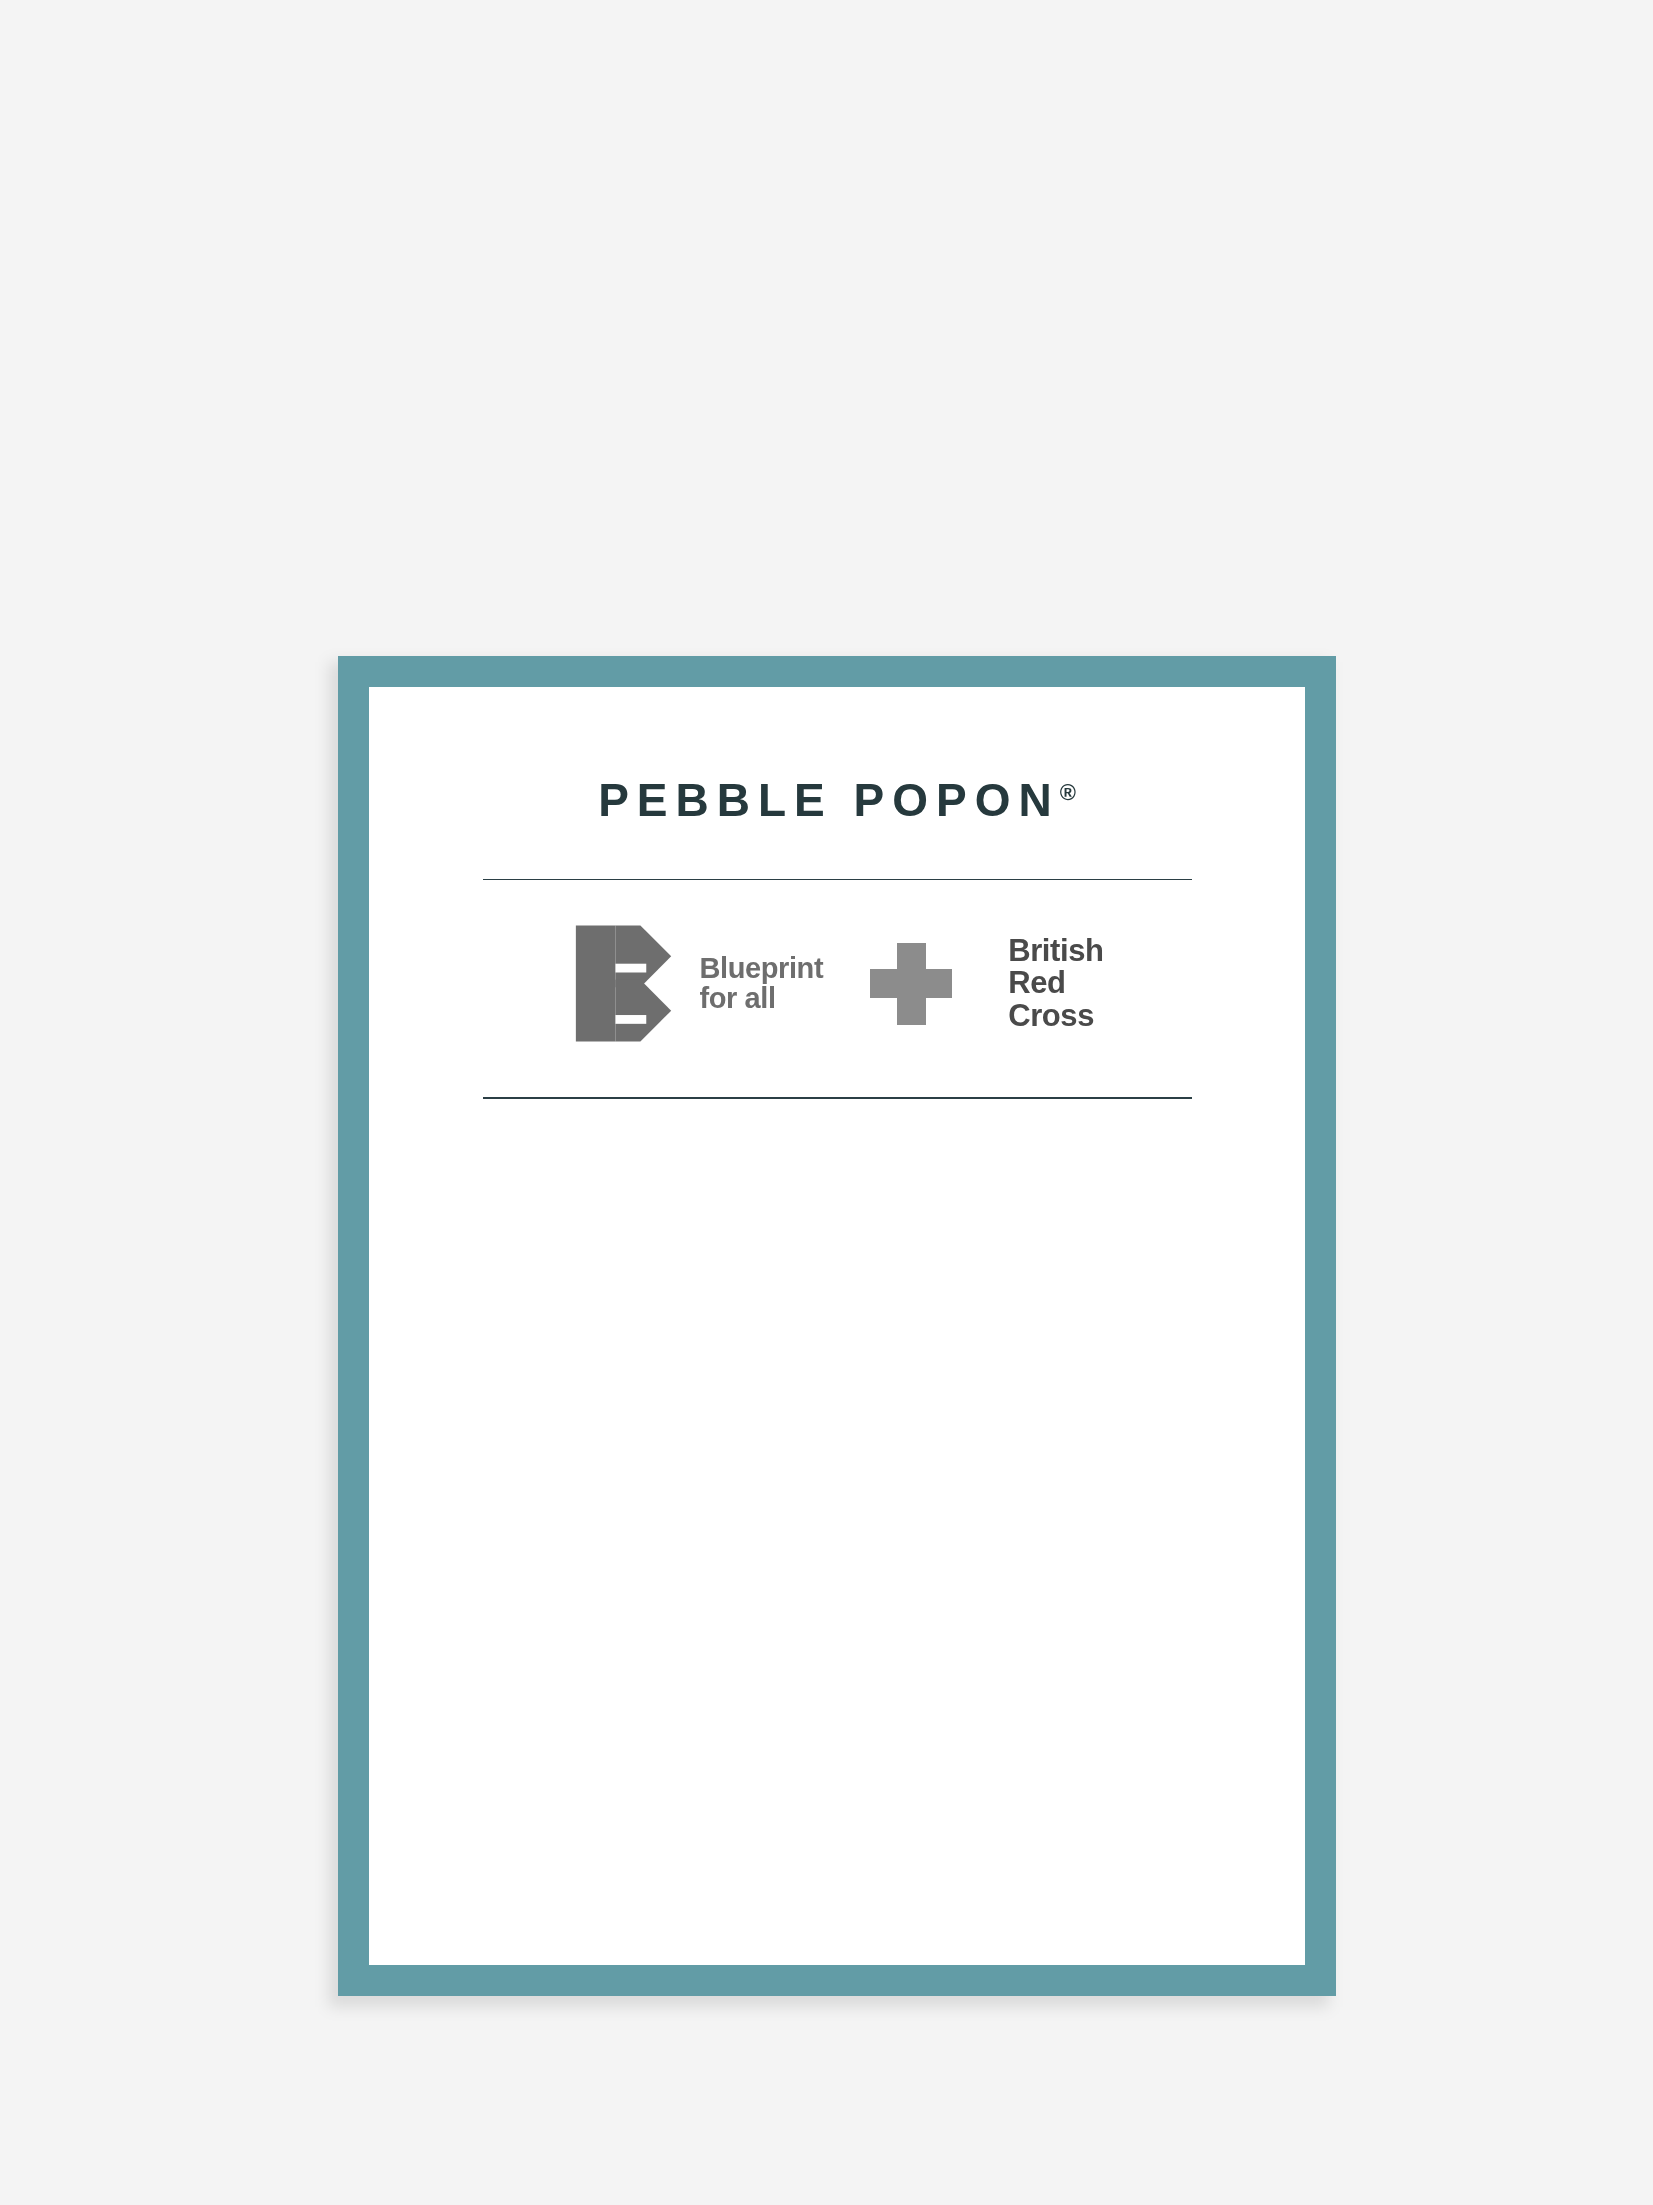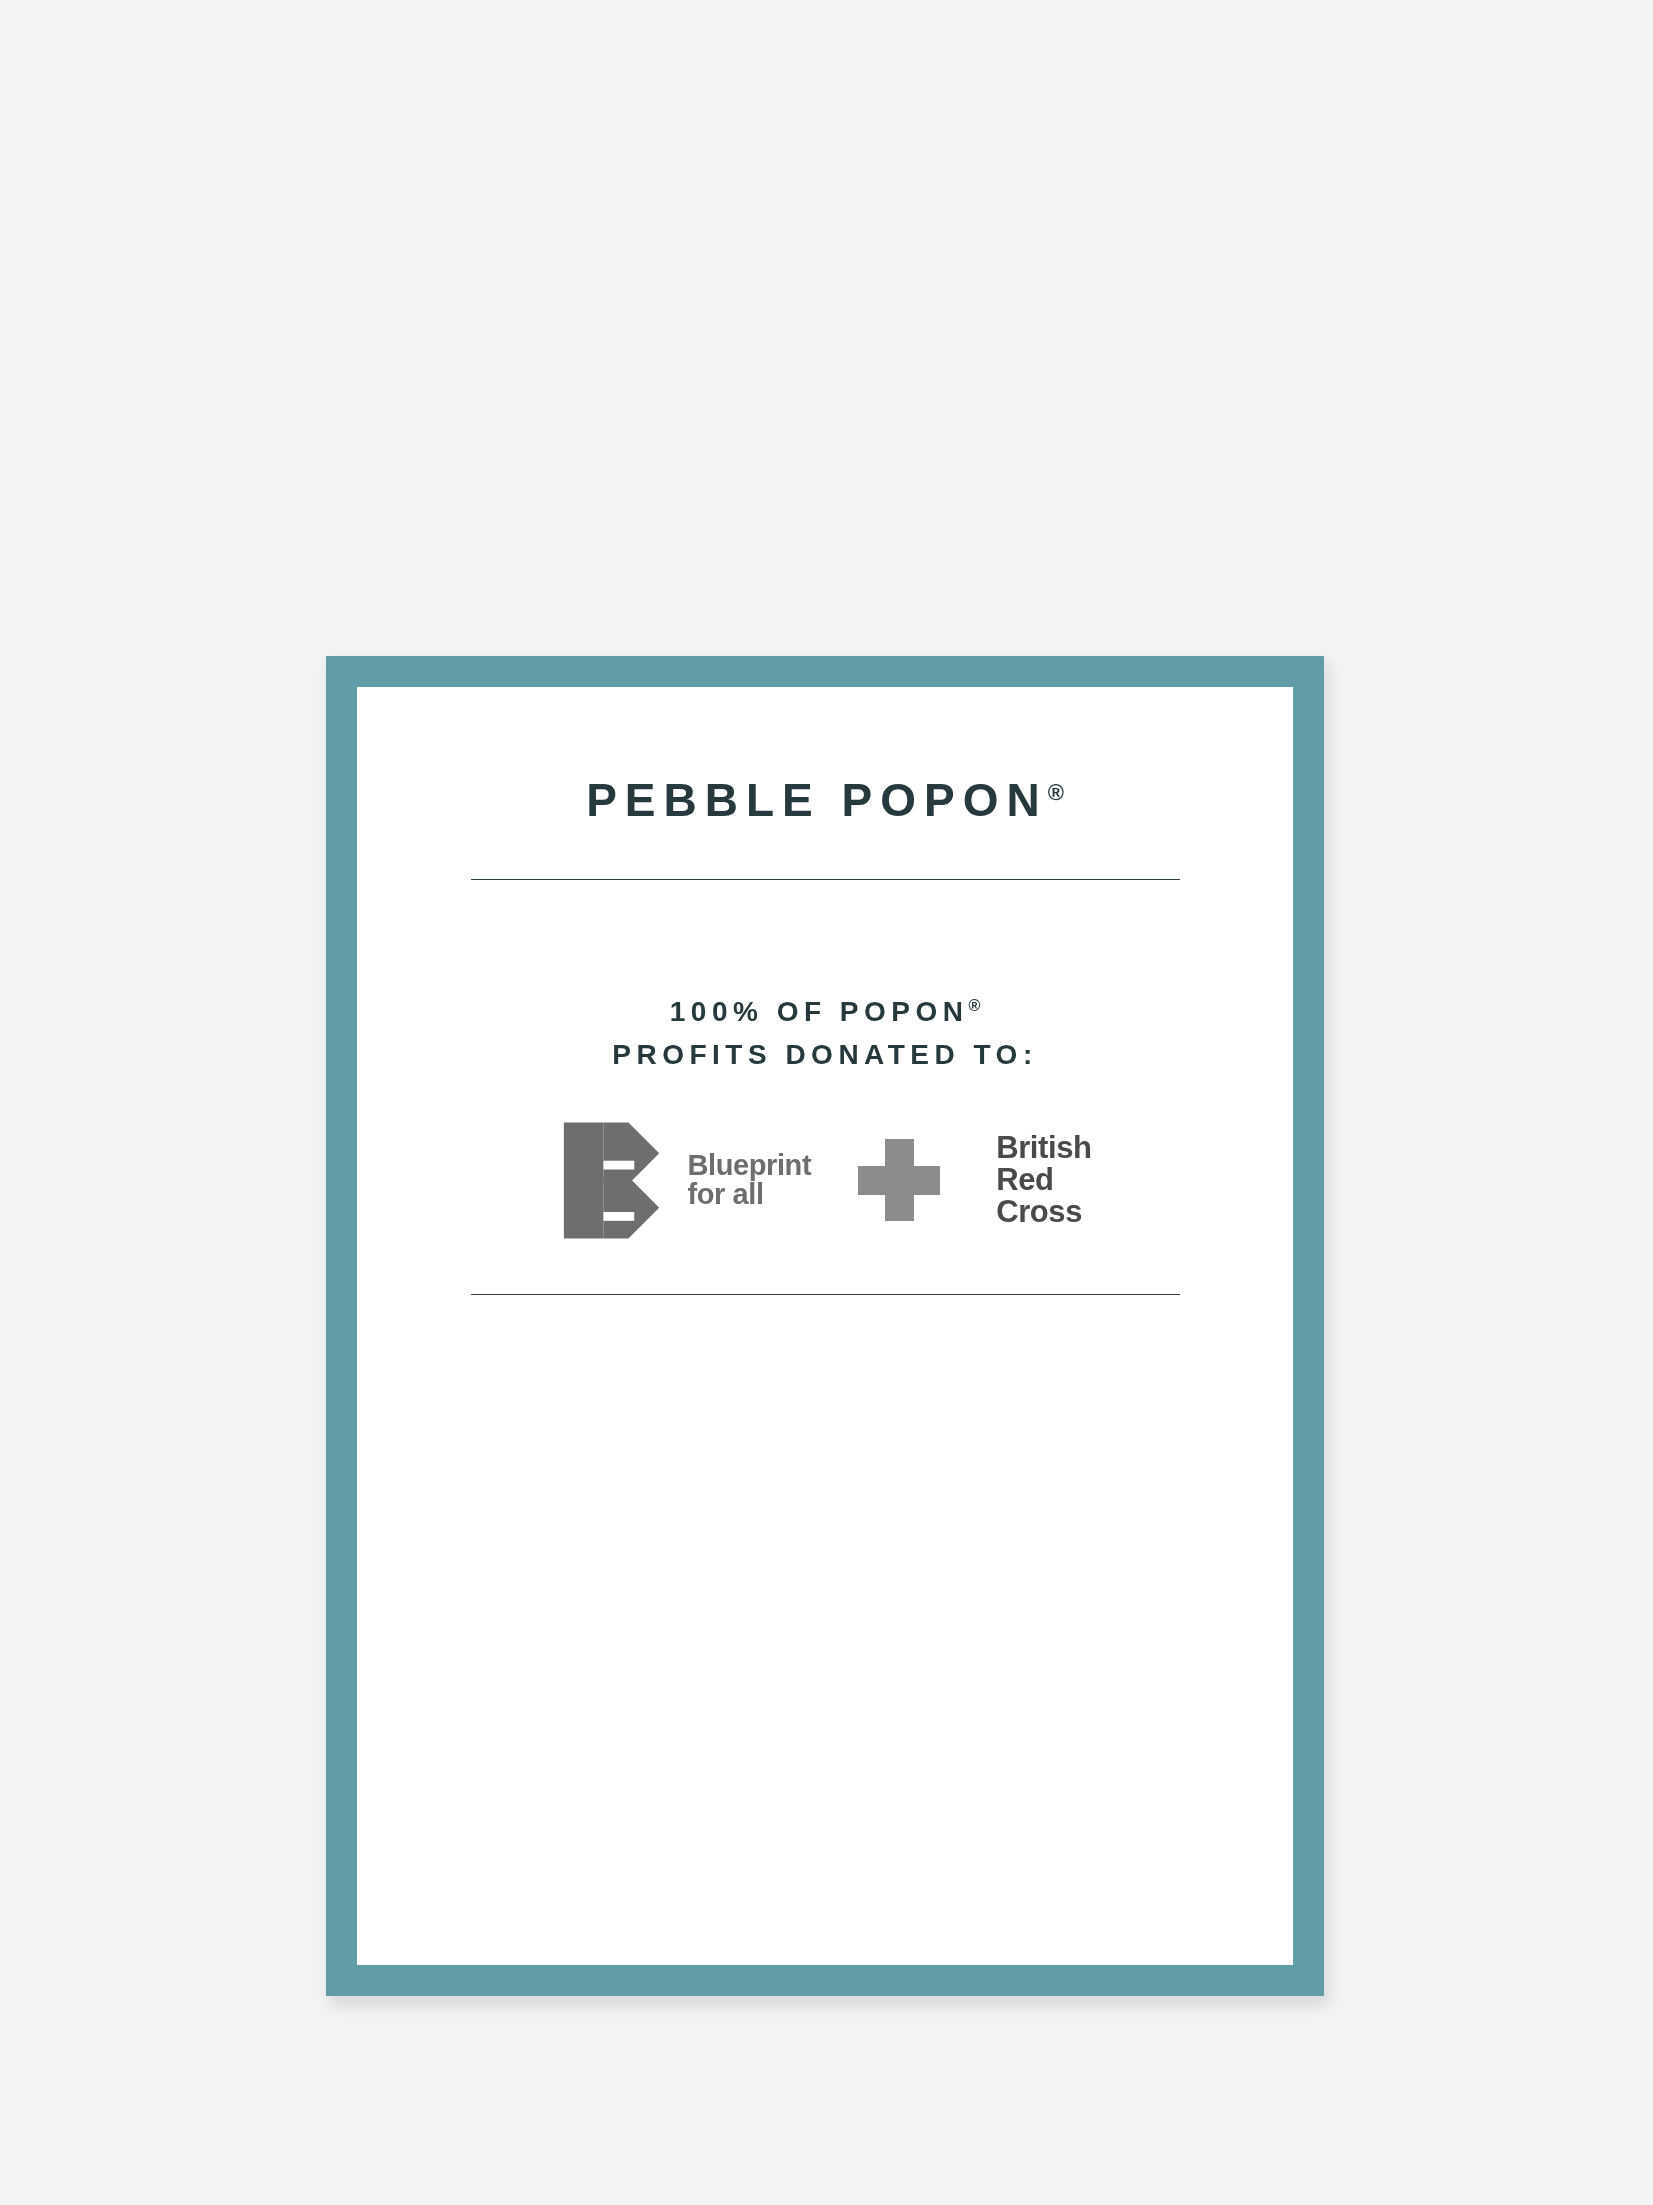--- a/index.html
+++ b/index.html
@@ -20,21 +20,21 @@
     left: 329px;
     top: 662px;
     width: 1000px;
     height: 1345px;
     background: rgba(0,0,0,0.10);
     filter: blur(7.4px);
   }
 
   .card-frame {
     position: absolute;
-    left: 326px;
+    left: 338px;
     top: 656px;
     width: 998px;
     height: 1340px;
     background: #629ca6;
     box-sizing: border-box;
     padding: 31px;
   }
 
   .card-inner {
     width: 100%;
@@ -180,24 +180,20 @@
 <div class="card-frame">
   <div class="card-inner">
 
     <div class="brand-title">
       <span>PEBBLE POPON</span><span class="reg">®</span>
     </div>
 
 
     <div class="divider-top"></div>
 
-    <div class="donate-heading">
-      <span>100% OF POPON</span><span class="reg">®</span><br>
-      <span>PROFITS DONATED TO:</span>
-    </div>
 
     <div class="logos-row">
 
       <div class="logo-block">
         <div class="bp-mark">
           <svg width="110" height="125" viewBox="0 0 150 170" xmlns="http://www.w3.org/2000/svg">
             <path d="M8 6 H62 V164 H8 Z" fill="#6e6e6e"></path>
             <path d="M62 6 H96 L138 48 L96 90 H62 Z" fill="#6e6e6e"></path>
             <path d="M62 80 H96 L138 122 L96 164 H62 Z" fill="#6e6e6e"></path>
             <path d="M62 58 H104 V70 H62 Z" fill="#ffffff"></path>

